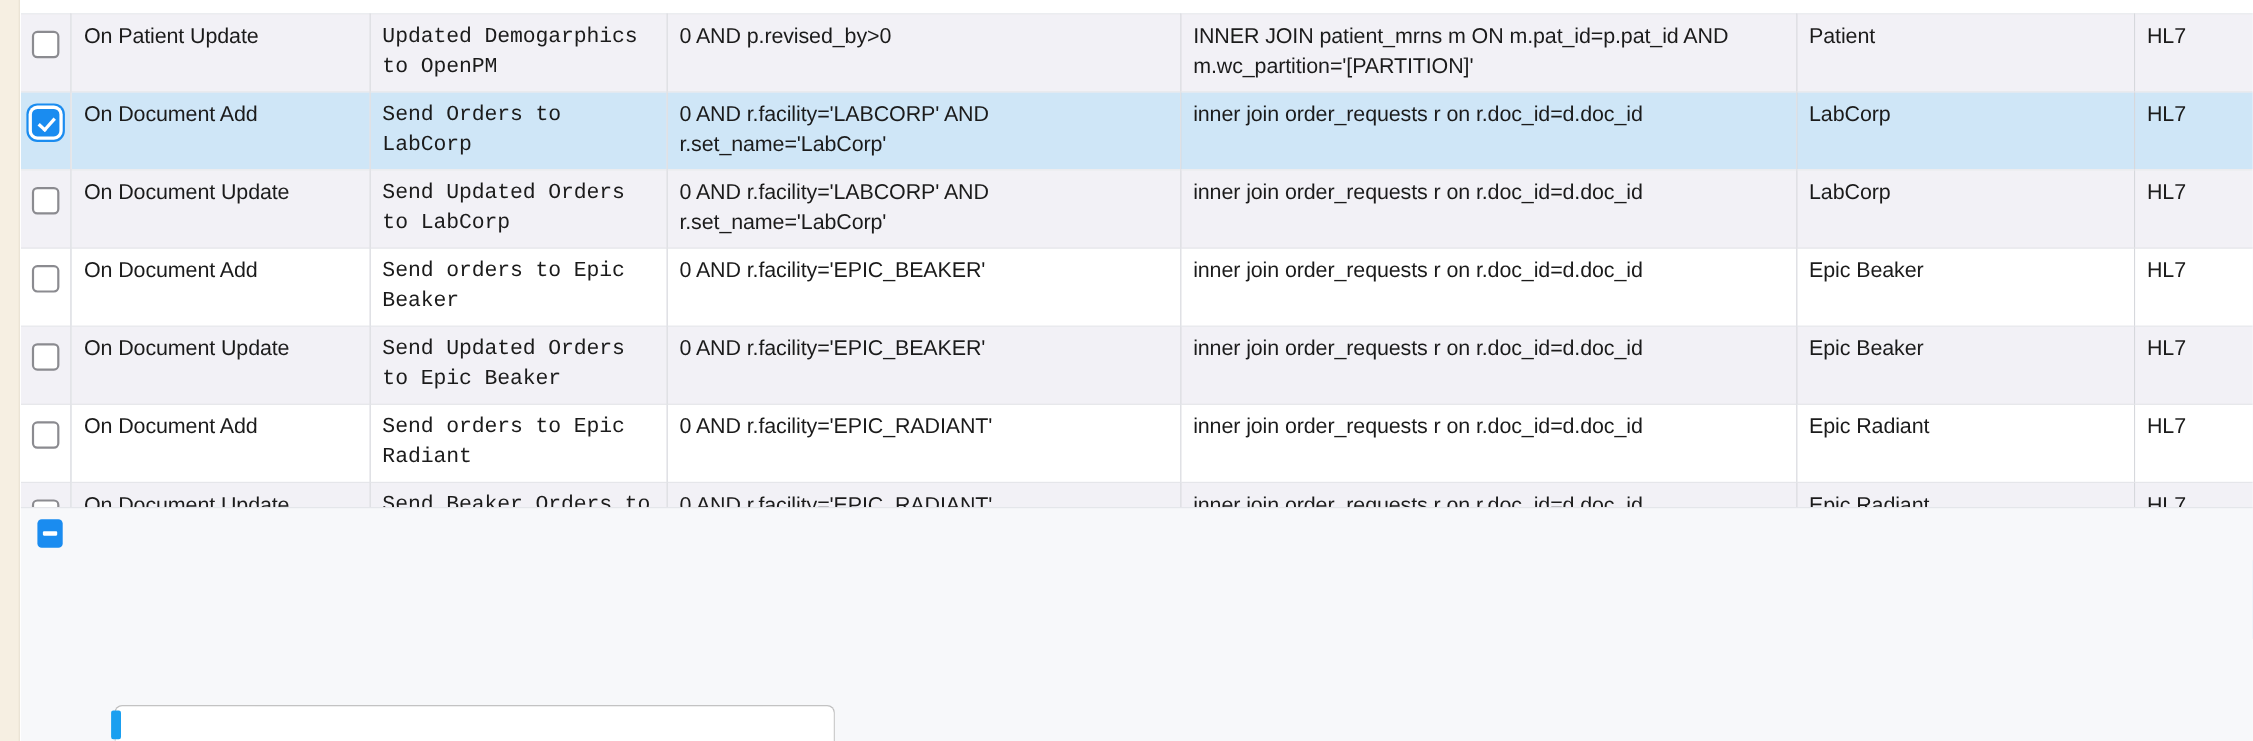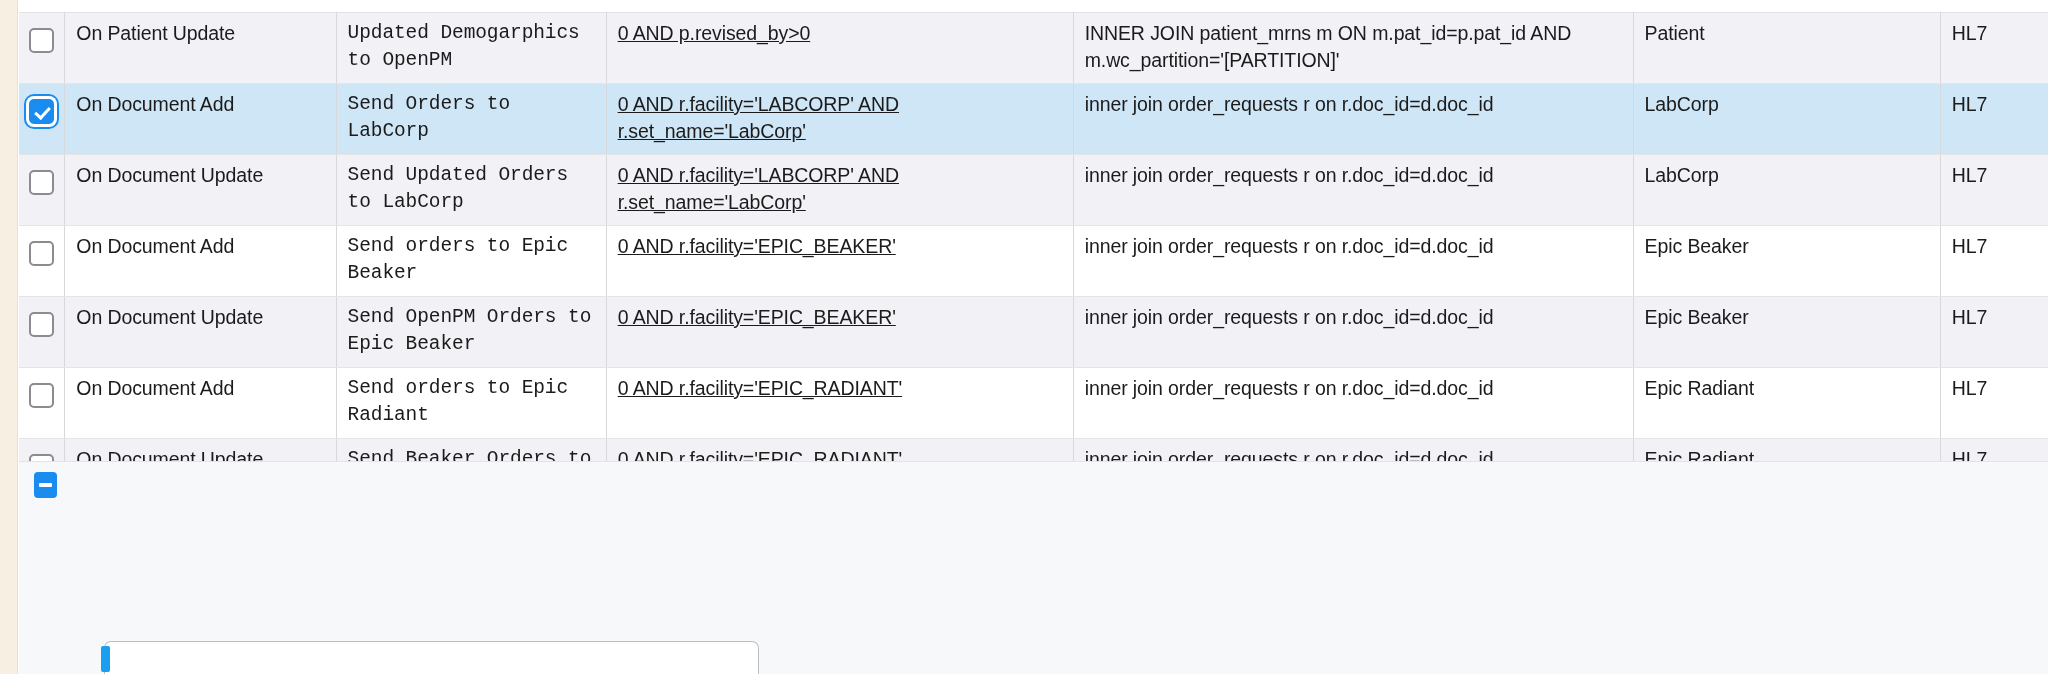--- a/index.html
+++ b/index.html
@@ -74,21 +74,21 @@
 
   
   tr.row-odd td  { background: #f2f1f6; }
   tr.row-even td { background: #ffffff; }
   tr.row-selected td { background: #cfe6f7; }
 
   
   .col-check  { width: 37px;  padding-left: 0 !important; padding-right: 0 !important; text-align: center; }
   .col-event  { width: 219px; }
   .col-desc   { width: 218px; font-family: Liberation Mono, monospace; }
-  .col-cond   { width: 377px; text-decoration: underline; }
+  .col-cond   { width: 377px; }
   .col-join   { width: 452px; margin-left: 39px; }
   .col-dest   { width: 248px; }
   .col-fmt    { width: 120px; border-right: none !important; }
 
   
   .cbx {
     display: inline-block;
     width: 25px;
     height: 25px;
     margin-top: 8px;
@@ -226,21 +226,21 @@
             <td class="col-event">On Document Add</td>
             <td class="col-desc">Send orders to Epic Beaker</td>
             <td class="col-cond">0 AND r.facility='EPIC_BEAKER'</td>
             <td class="col-join">inner join order_requests r on r.doc_id=d.doc_id</td>
             <td class="col-dest">Epic Beaker</td>
             <td class="col-fmt">HL7</td>
           </tr>
           <tr class="data-row row-odd">
             <td class="col-check"><span class="cbx"></span></td>
             <td class="col-event">On Document Update</td>
-            <td class="col-desc">Send OpenPM Orders to Epic Beaker</td>
+            <td class="col-desc">Send Updated Orders to Epic Beaker</td>
             <td class="col-cond">0 AND r.facility='EPIC_BEAKER'</td>
             <td class="col-join">inner join order_requests r on r.doc_id=d.doc_id</td>
             <td class="col-dest">Epic Beaker</td>
             <td class="col-fmt">HL7</td>
           </tr>
           <tr class="data-row row-even">
             <td class="col-check"><span class="cbx"></span></td>
             <td class="col-event">On Document Add</td>
             <td class="col-desc">Send orders to Epic Radiant</td>
             <td class="col-cond">0 AND r.facility='EPIC_RADIANT'</td>

